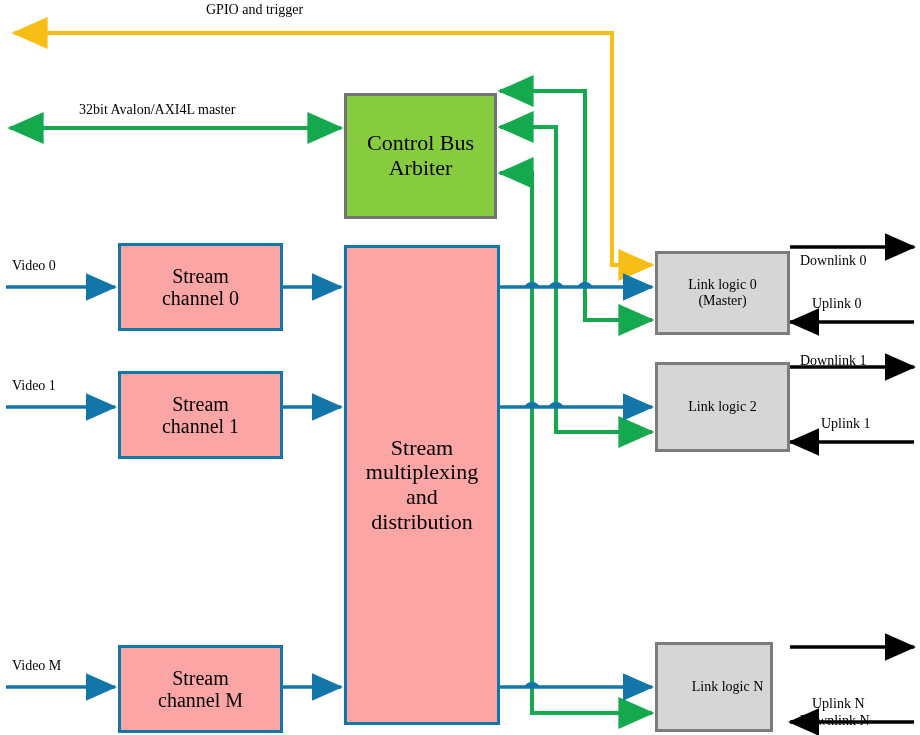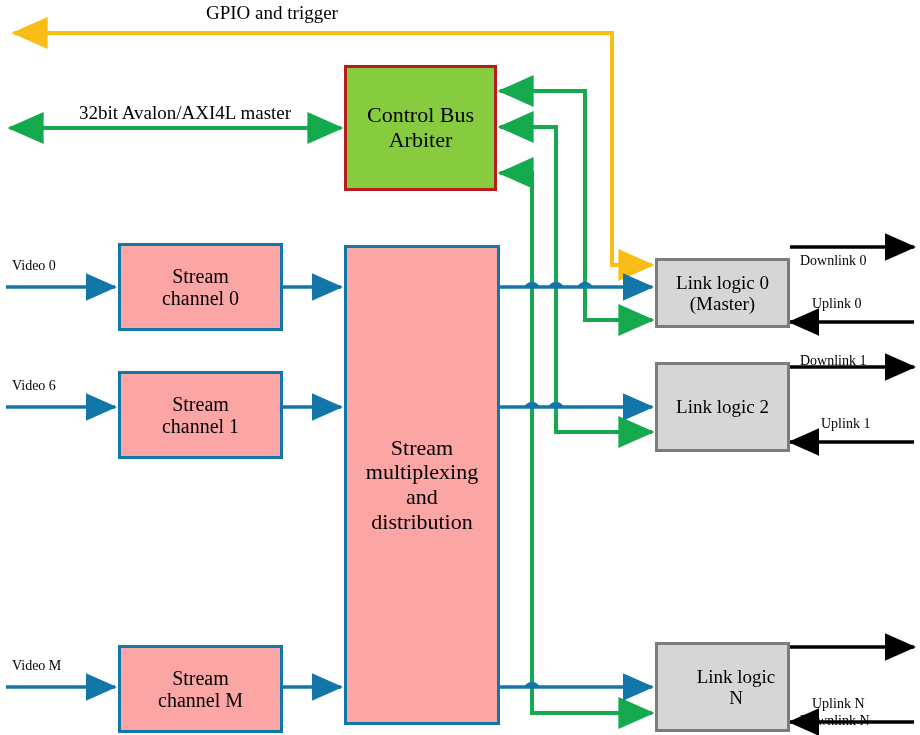--- a/index.html
+++ b/index.html
@@ -31,40 +31,41 @@
     text-align: center;
     line-height: 1.12;
     color: #000000;
   }
   .node-blue {
     background: #fca5a5;
     border: 3px solid #1277A8;
   }
   .node-green {
     background: #86CC3E;
-    border: 3px solid #b91c1c;
+    border: 3px solid #737373;
+    margin-top: 28px;
   }
   .node-gray {
     background: #D6D6D6;
     border: 3px solid #7C7C7C;
   }
   .node-label {
     display: block;
     white-space: pre-line;
     padding: 0 4px;
   }
   .wire-label {
     position: absolute;
     color: #000000;
     white-space: nowrap;
     line-height: 1;
   }
   .fs-22 { font-size: 22px; }
   .fs-20 { font-size: 20px; }
-  .fs-19 { font-size: 19px; }
+  .fs-19 { font-size: 14px; }
   .fs-17 { font-size: 14px; }
 </style>
 </head>
 <body>
 
 <div id="diagram-root">
 
   <svg id="wires" viewBox="0 0 920 735" width="920" height="735" xmlns="http://www.w3.org/2000/svg">
     <defs>
       <marker id="arrow-blue" markerWidth="9" markerHeight="8" refX="8.4" refY="4" orient="auto" markerUnits="strokeWidth">
@@ -187,40 +188,40 @@
   <div class="node node-blue fs-20" style="left:118px; top:371px; width:165px; height:88px;">
     <span class="node-label">Stream
 channel 1</span>
   </div>
 
   <div class="node node-blue fs-20" style="left:118px; top:645px; width:165px; height:88px;">
     <span class="node-label">Stream
 channel M</span>
   </div>
 
-  <div class="node node-gray fs-19" style="left:655px; top:258px; width:135px; height:70px;">
+  <div class="node node-gray fs-19" style="left:655px; top:251px; width:135px; height:84px;">
     <span class="node-label">Link logic 0
 (Master)</span>
   </div>
 
   <div class="node node-gray fs-19" style="left:655px; top:362px; width:135px; height:90px;">
     <span class="node-label">Link logic 2</span>
   </div>
 
-  <div class="node node-gray fs-19" style="left:655px; top:642px; width:135px; height:90px;padding-left:27px;">
+  <div class="node node-gray fs-19" style="left:655px; top:642px; width:118px; height:90px;padding-left:27px;">
     <span class="node-label">Link logic N</span>
   </div>
 
   <div class="wire-label fs-19" style="left:206px; top:3px;">GPIO and trigger</div>
 
   <div class="wire-label fs-19" style="left:79px; top:103px;">32bit Avalon/AXI4L master</div>
 
   <div class="wire-label fs-17" style="left:12px; top:259px;">Video 0</div>
 
-  <div class="wire-label fs-17" style="left:12px; top:379px;">Video 6</div>
+  <div class="wire-label fs-17" style="left:12px; top:379px;">Video 1</div>
 
   <div class="wire-label fs-17" style="left:12px; top:659px;">Video M</div>
 
   <div class="wire-label fs-17" style="left:800px; top:254px;">Downlink 0</div>
 
   <div class="wire-label fs-17" style="left:812px; top:297px;">Uplink 0</div>
 
   <div class="wire-label fs-17" style="left:800px; top:354px;">Downlink 1</div>
 
   <div class="wire-label fs-17" style="left:812px; top:417px;margin-left:9px;">Uplink 1</div>

